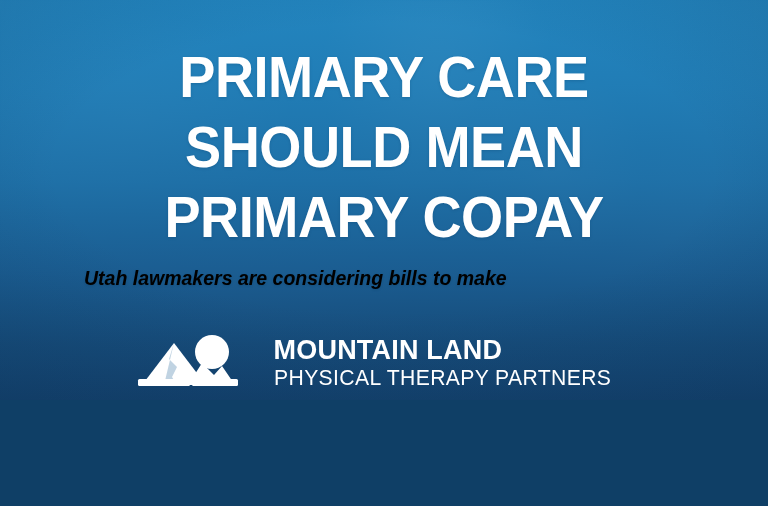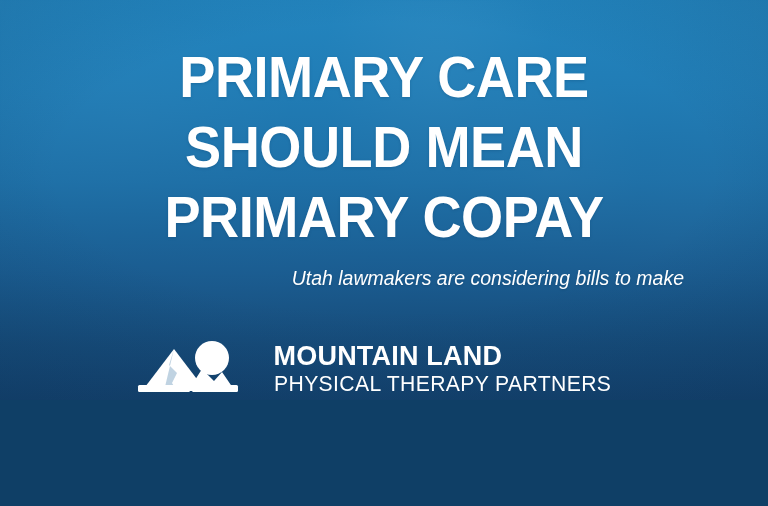--- a/index.html
+++ b/index.html
@@ -75,41 +75,41 @@
     font-weight: 700;
     letter-spacing: -0.5px;
     transform: scaleX(0.95);
     text-shadow: 0 1px 3px rgba(10,50,85,0.22);
   }
   .headline .hl-line { display: block; white-space: nowrap; }
 
   .subhead {
     margin: 12px 0 0 0;
     width: 600px;
-    text-align: right;
-    color: #ffffff;
+    text-align: left;
+    color: #000000;
     font-size: 19.5px;
     line-height: 28px;
     font-style: italic;
-    font-weight: 400;
+    font-weight: 700;
     text-shadow: 0 1px 2px rgba(10,50,85,0.25);
   }
   .subhead .sub-line { display: block; white-space: nowrap; }
 
   .divider {
     margin-top: 22px;
     width: 610px;
     height: 2px;
     background: rgba(255,255,255,0.92);
     border-radius: 1px;
   }
 
   
   .master-logo {
-    margin-top: 25px;
+    margin-top: 19px;
     display: flex;
     align-items: center;
     gap: 32px;
   }
   .ml-mark { display: block; }
   .ml-words { display: flex; flex-direction: column; }
   .ml-name {
     color: #ffffff;
     font-size: 27px;
     font-weight: 700;

